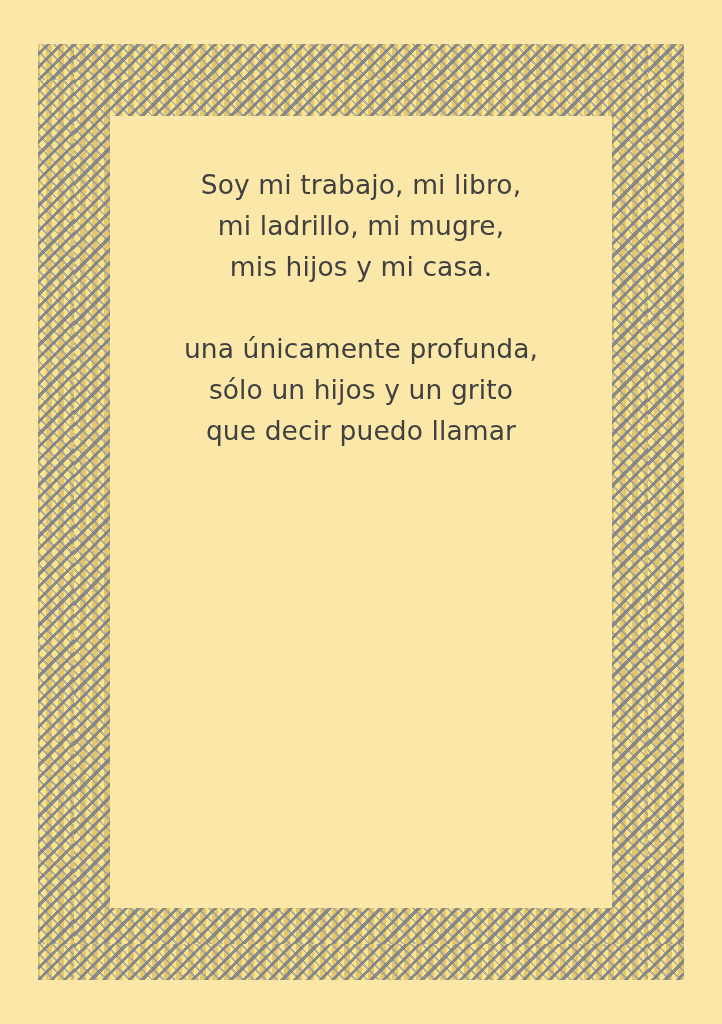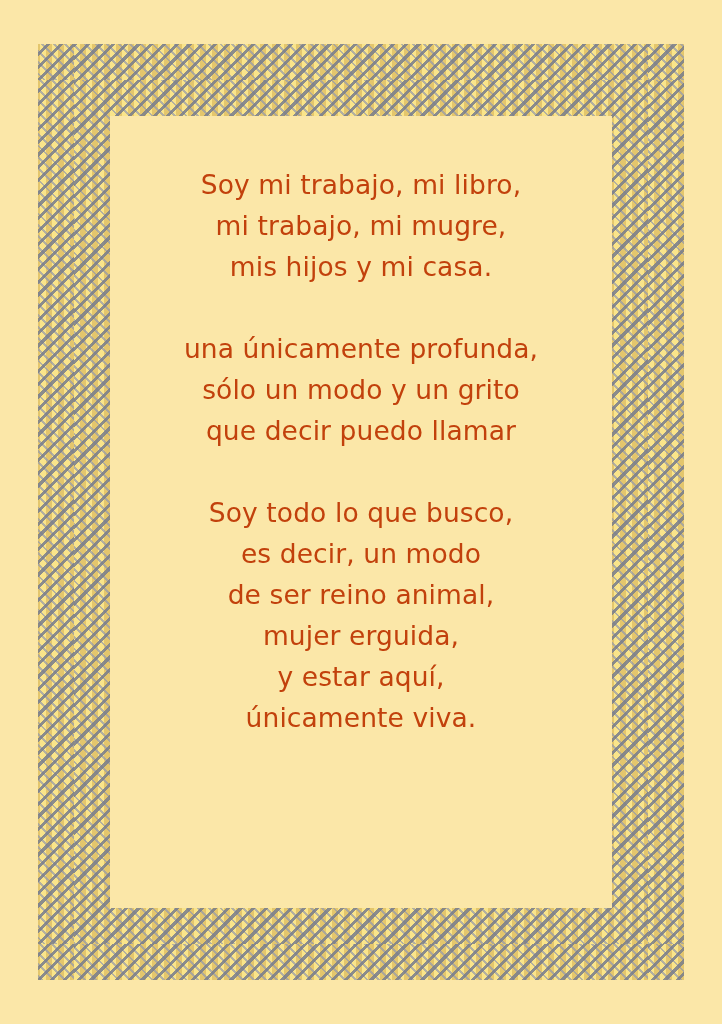--- a/index.html
+++ b/index.html
@@ -66,21 +66,21 @@
     background: #fbe7a8;
     box-sizing: border-box;
   }
 
   .poem {
     position: absolute;
     left: 0;
     right: 0;
     top: 48px;
     text-align: center;
-    color: #c2410c;
+    color: #404040;
     font-size: 26.5px;
     line-height: 41px;
     letter-spacing: 0.1px;
     padding: 0 28px;
     box-sizing: border-box;
   }
 
   .stanza {
     margin: 0 0 41px 0;
   }
@@ -97,37 +97,29 @@
 
 <div class="page">
   <div class="frame-outer">
     <div class="frame-band">
       <div class="frame-inner">
 
         <div class="poem">
 
           <p class="stanza">
             <span class="line">Soy mi trabajo, mi libro,</span>
-            <span class="line">mi trabajo, mi mugre,</span>
+            <span class="line">mi ladrillo, mi mugre,</span>
             <span class="line">mis hijos y mi casa.</span>
           </p>
 
           <p class="stanza">
             <span class="line">una únicamente profunda,</span>
-            <span class="line">sólo un modo y un grito</span>
+            <span class="line">sólo un hijos y un grito</span>
             <span class="line">que decir puedo llamar</span>
           </p>
 
-          <p class="stanza">
-            <span class="line">Soy todo lo que busco,</span>
-            <span class="line">es decir, un modo</span>
-            <span class="line">de ser reino animal,</span>
-            <span class="line">mujer erguida,</span>
-            <span class="line">y estar aquí,</span>
-            <span class="line">únicamente viva.</span>
-          </p>
 
         </div>
 
       </div>
     </div>
   </div>
 </div>
 
 </body></html>

